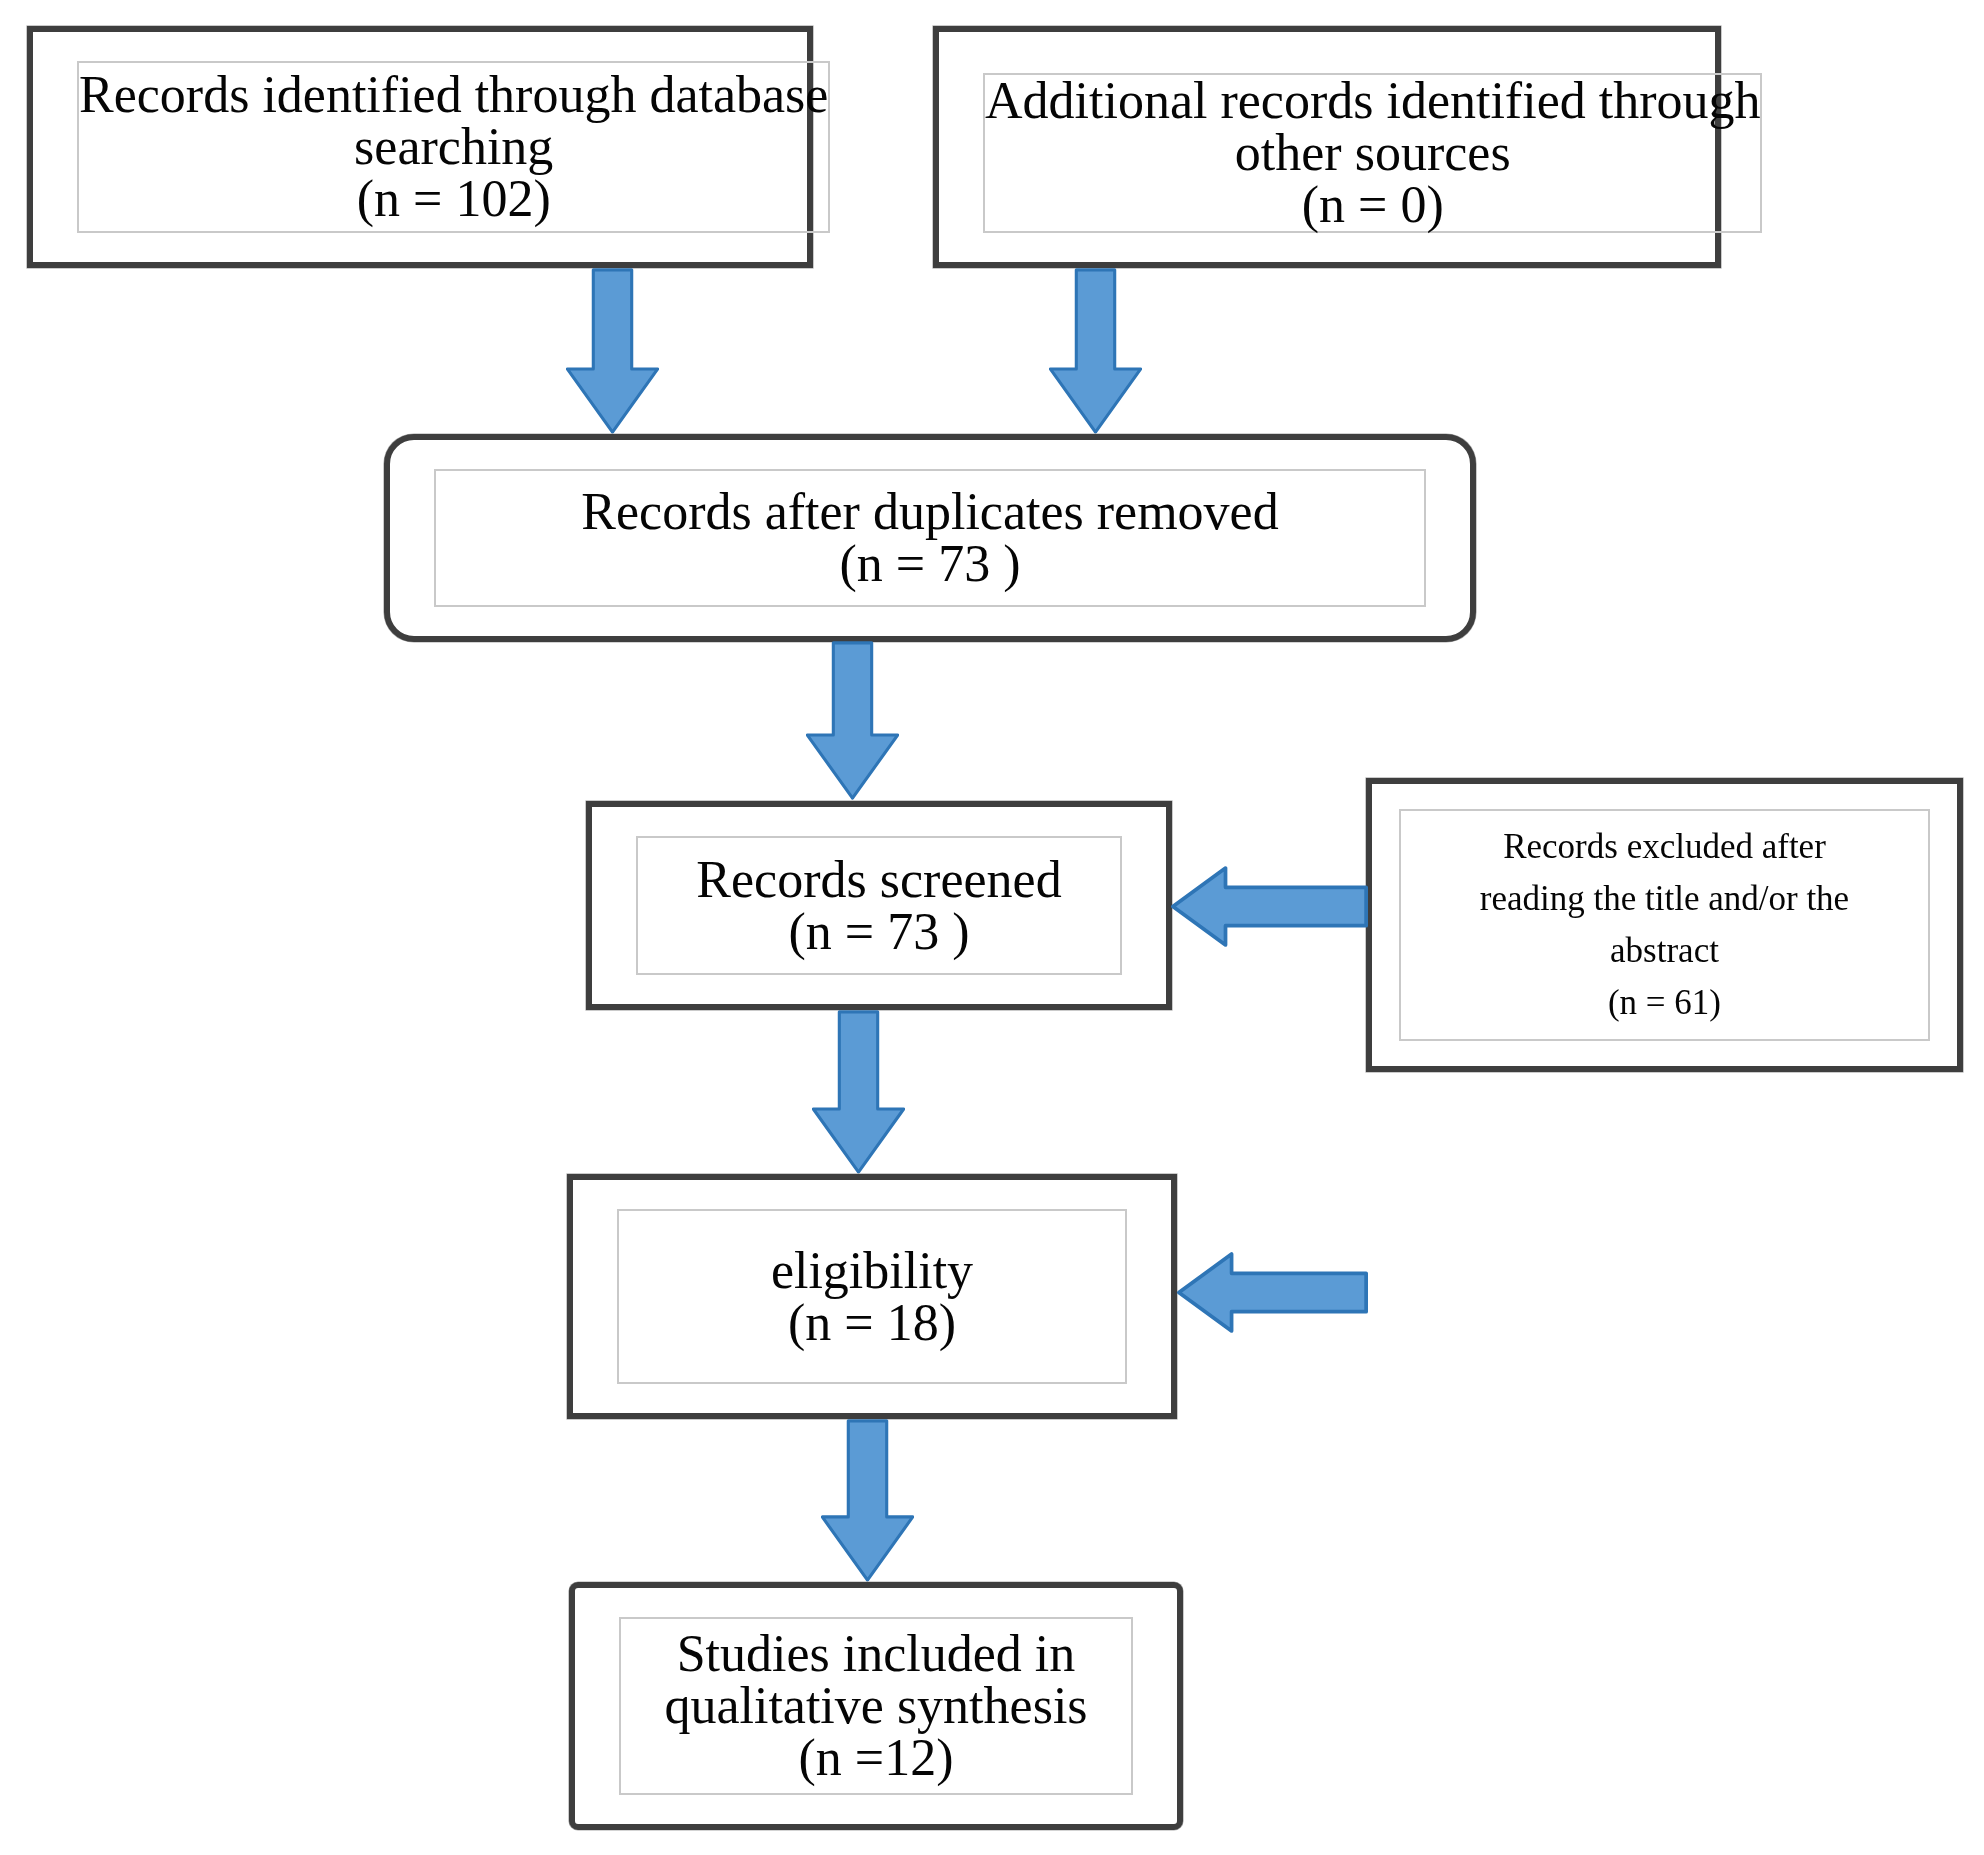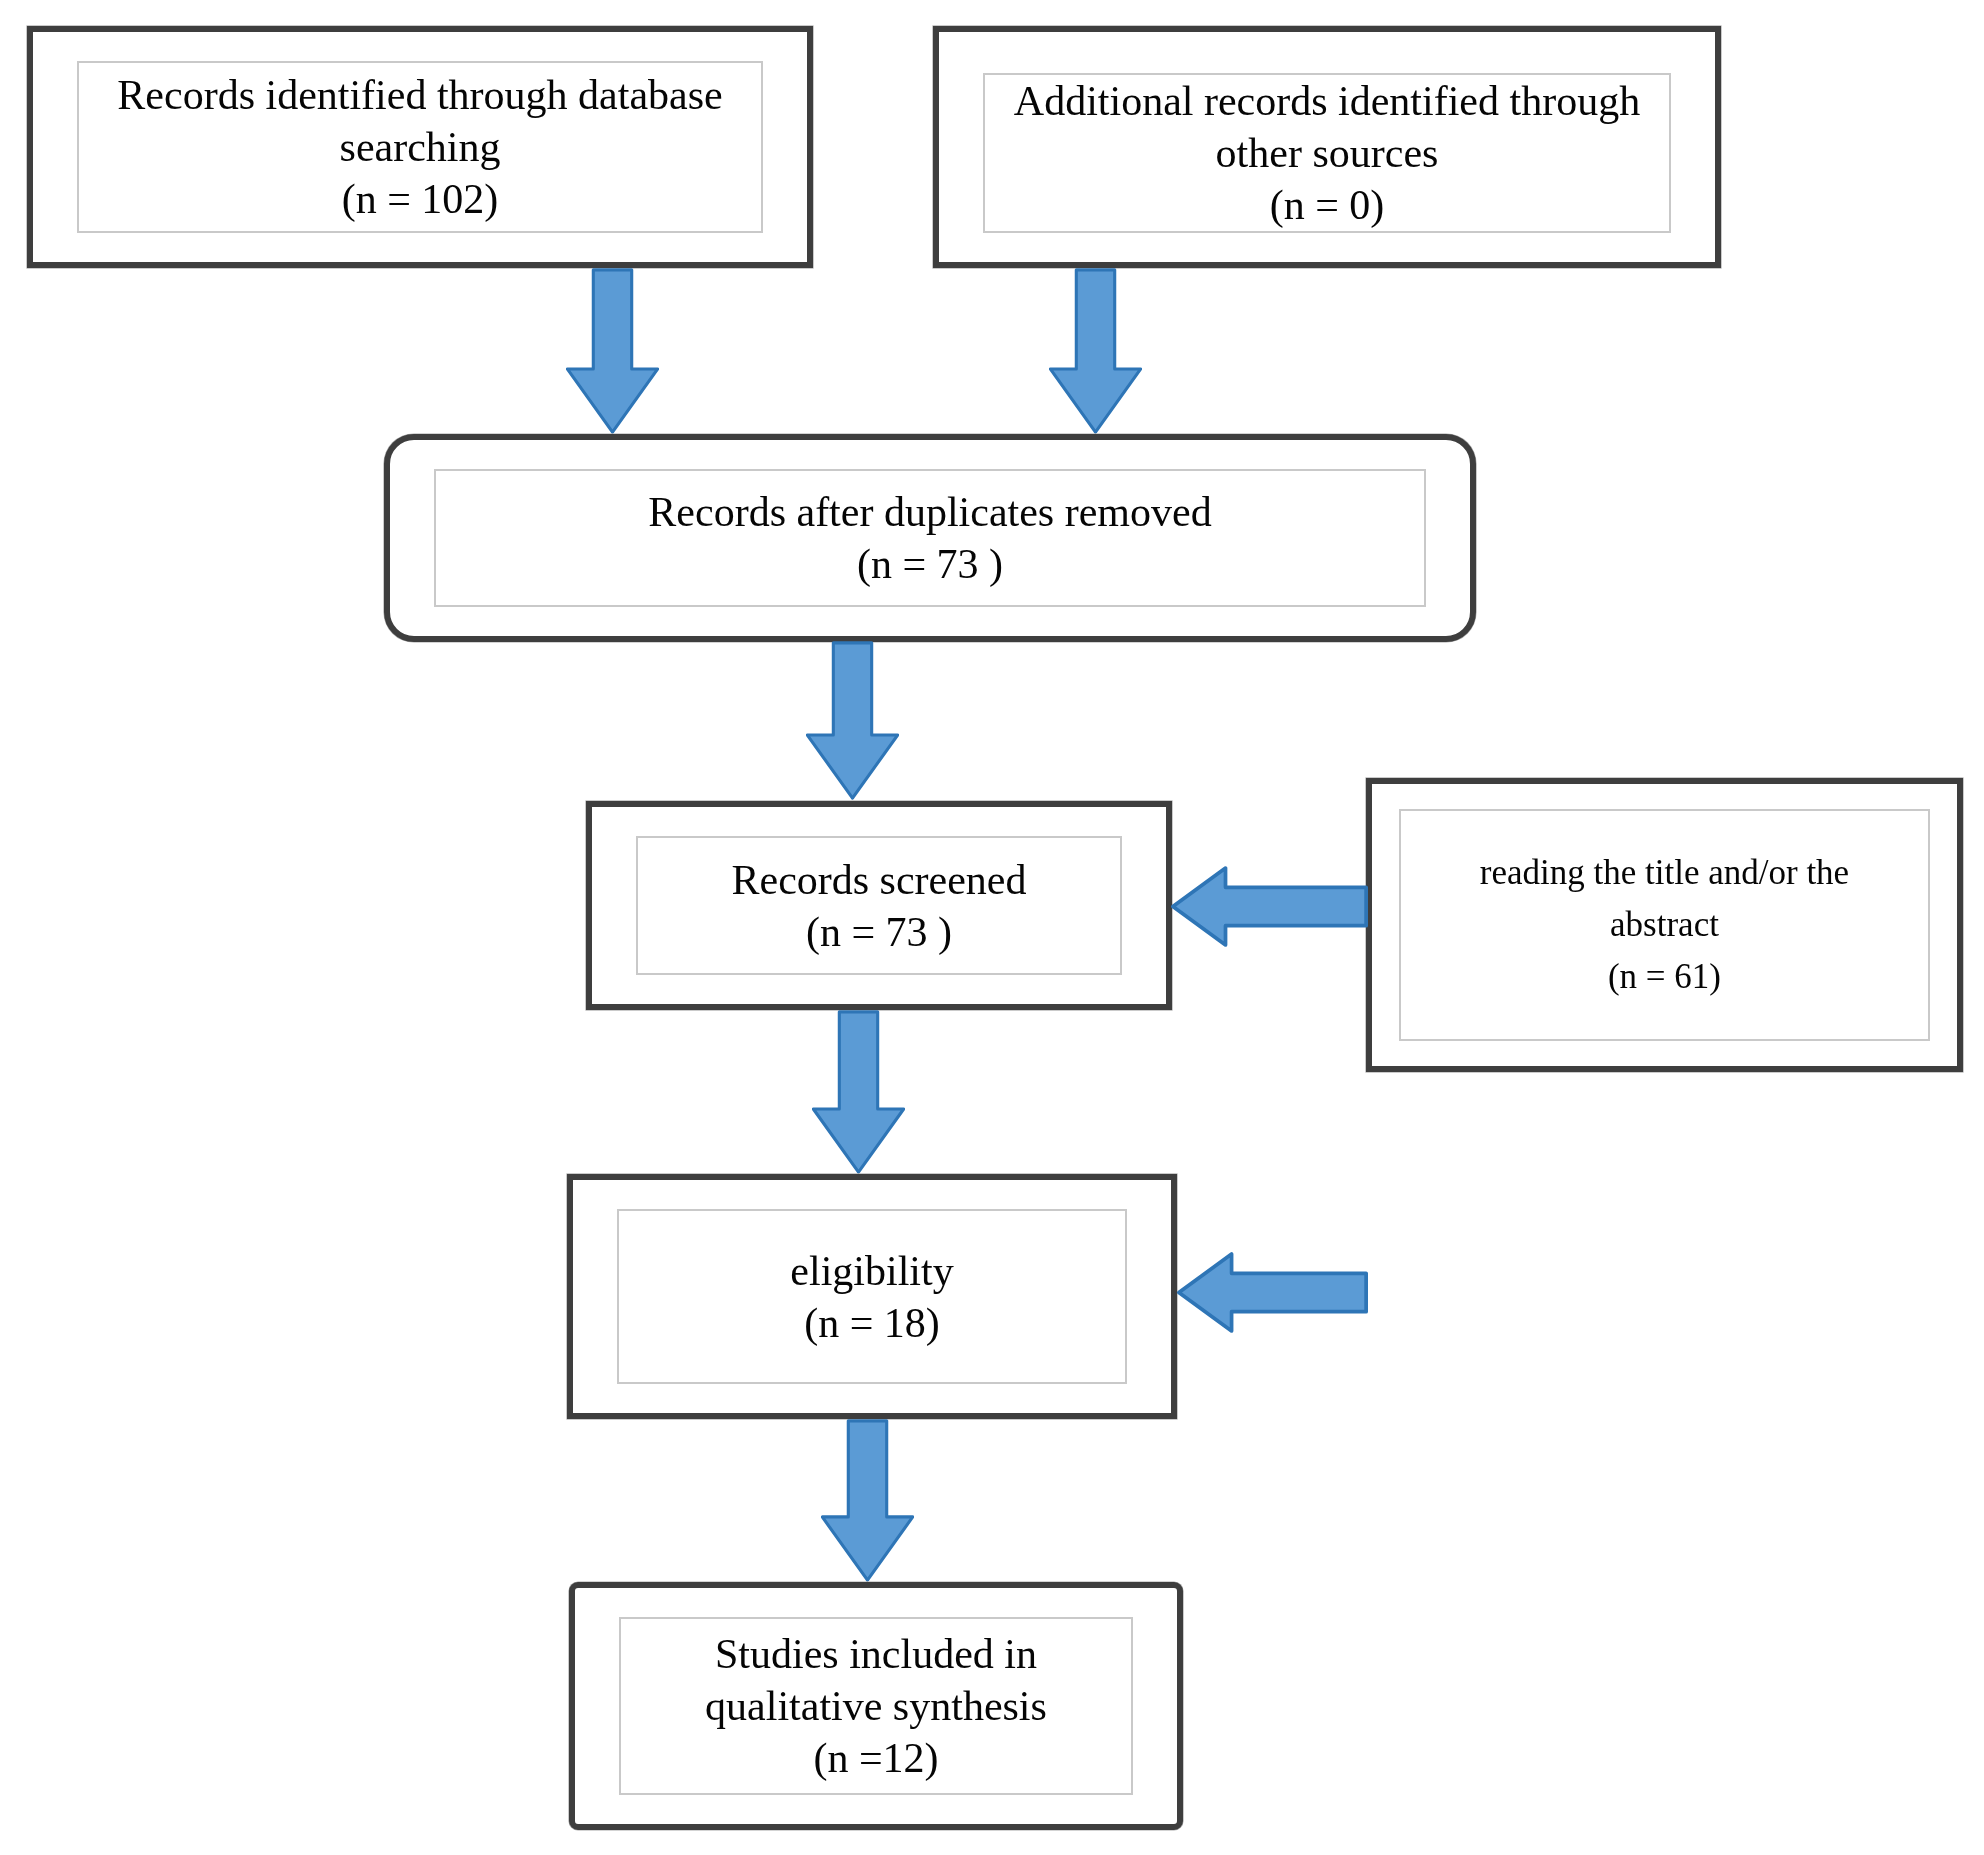--- a/index.html
+++ b/index.html
@@ -25,21 +25,21 @@
   .inner {
     flex: 1 1 auto;
     margin: 29px 44px;
     border: 2.5px solid #c9c9c9;
     display: flex;
     flex-direction: column;
     justify-content: center;
     align-items: center;
     text-align: center;
     color: #050505;
-    font-size: 42px;
+    font-size: 52px;
     line-height: 52px;
   }
   .box--small .inner {
     margin: 25px 27px;
     font-size: 35px;
   }
   .ln { white-space: nowrap; }
   .arrow { position: absolute; display: block; }
   .arrow polygon {
     fill: #5b9bd5;
@@ -90,20 +90,21 @@
 
   <div class="box" style="left:586px; top:801px; width:586px; height:209px;">
     <div class="inner">
       <div class="ln">Records screened</div>
       <div class="ln">(n = 73 )</div>
     </div>
   </div>
 
   <div class="box box--small" style="left:1366px; top:778px; width:597px; height:294px;">
     <div class="inner">
+      <div class="ln">Records excluded after</div>
       <div class="ln">reading the title and/or the</div>
       <div class="ln">abstract</div>
       <div class="ln">(n = 61)</div>
     </div>
   </div>
 
   <svg class="arrow arrow--h" style="left:1171px; top:866px;" width="197" height="81" viewBox="0 0 318 130">
     <polygon points="3,65 88,3 88,34 315,34 315,96 88,96 88,127"></polygon>
   </svg>
 

